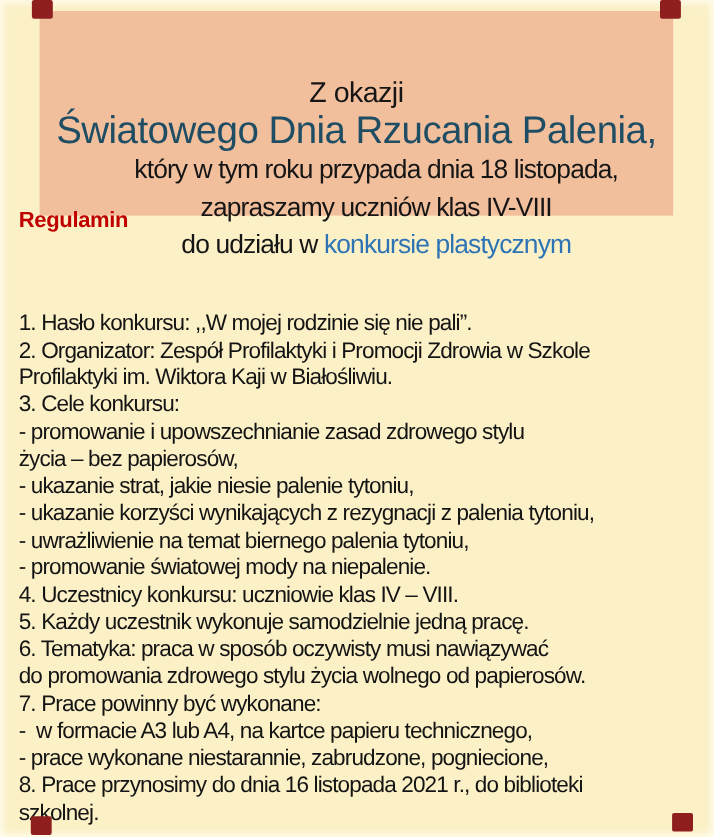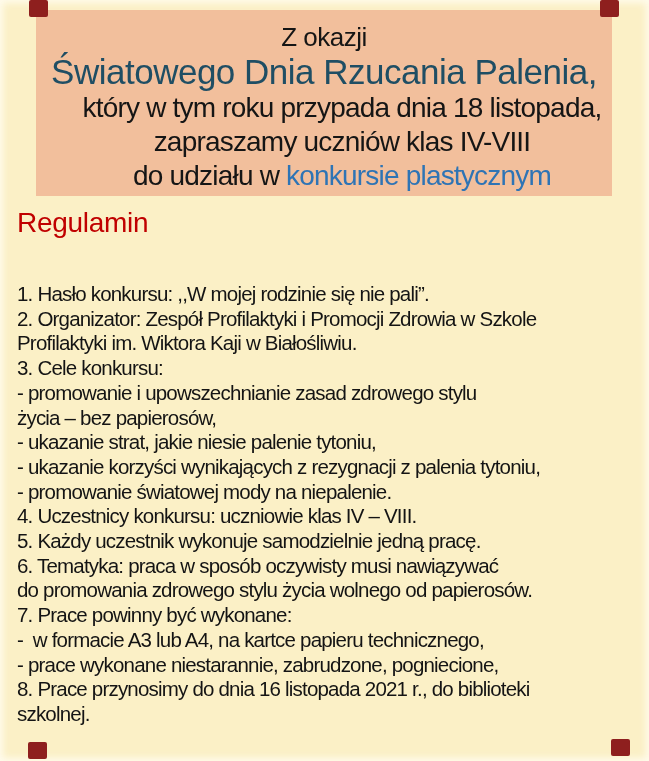--- a/index.html
+++ b/index.html
@@ -34,32 +34,33 @@
   .header-box {
     position: absolute;
     left: 36px; top: 10px;
     width: 576px; height: 186px;
     background: var(--banner-bg, #F2BF9C);
     text-align: center;
     color: #151515;
     letter-spacing: -0.5px;
     z-index: 1;
   }
-  .h-line1 { padding-top: 11px; font-size: 26px; line-height: 32px; }
+  .h-line1 { padding-top: 11px; font-size: 26px; line-height: 32px; margin-top: 47px; }
   .h-line2 { font-size: 35px; line-height: 38px; color: var(--heading-blue, #1F4E64); }
-  .h-line3, .h-line4, .h-line5 { font-size: 28px; line-height: 34px; letter-spacing: -0.8px; padding-left: 36px; }
+  .h-line3, .h-line4, .h-line5 { font-size: 24px; line-height: 34px; letter-spacing: -0.8px; padding-left: 36px; }
   .h-line5 .hl { color: var(--accent-blue, #2E74B5); }
 
   .section-title {
     position: absolute;
-    left: 17px; top: 208px;
-    font-size: 28px; line-height: 30px;
+    left: 17px; top: 185px;
+    font-size: 20px; line-height: 30px;
     color: var(--title-red, #C00000);
     letter-spacing: -0.3px;
     z-index: 1;
+    font-weight: bold;
   }
   .rules {
     position: absolute;
     left: 17px; top: 242px;
     width: 625px;
     font-size: 20.5px;
     line-height: 24.7px;
     color: #141414;
     letter-spacing: -0.8px;
     z-index: 1;
@@ -89,20 +90,21 @@
 
   <div class="rules">
     <div class="rule-line">1. Hasło konkursu: ,,W mojej rodzinie się nie pali”.</div>
     <div class="rule-line">2. Organizator: Zespół Profilaktyki i Promocji Zdrowia w Szkole</div>
     <div class="rule-line">Profilaktyki im. Wiktora Kaji w Białośliwiu.</div>
     <div class="rule-line">3. Cele konkursu:</div>
     <div class="rule-line">- promowanie i upowszechnianie zasad zdrowego stylu</div>
     <div class="rule-line">życia – bez papierosów,</div>
     <div class="rule-line">- ukazanie strat, jakie niesie palenie tytoniu,</div>
     <div class="rule-line">- ukazanie korzyści wynikających z rezygnacji z palenia tytoniu,</div>
+    <div class="rule-line">- uwrażliwienie na temat biernego palenia tytoniu,</div>
     <div class="rule-line">- promowanie światowej mody na niepalenie.</div>
     <div class="rule-line">4. Uczestnicy konkursu: uczniowie klas IV – VIII.</div>
     <div class="rule-line">5. Każdy uczestnik wykonuje samodzielnie jedną pracę.</div>
     <div class="rule-line">6. Tematyka: praca w sposób oczywisty musi nawiązywać</div>
     <div class="rule-line">do promowania zdrowego stylu życia wolnego od papierosów.</div>
     <div class="rule-line">7. Prace powinny być wykonane:</div>
     <div class="rule-line">-  w formacie A3 lub A4, na kartce papieru technicznego,</div>
     <div class="rule-line">- prace wykonane niestarannie, zabrudzone, pogniecione,</div>
     <div class="rule-line">8. Prace przynosimy do dnia 16 listopada 2021 r., do biblioteki</div>
     <div class="rule-line">szkolnej.</div>

